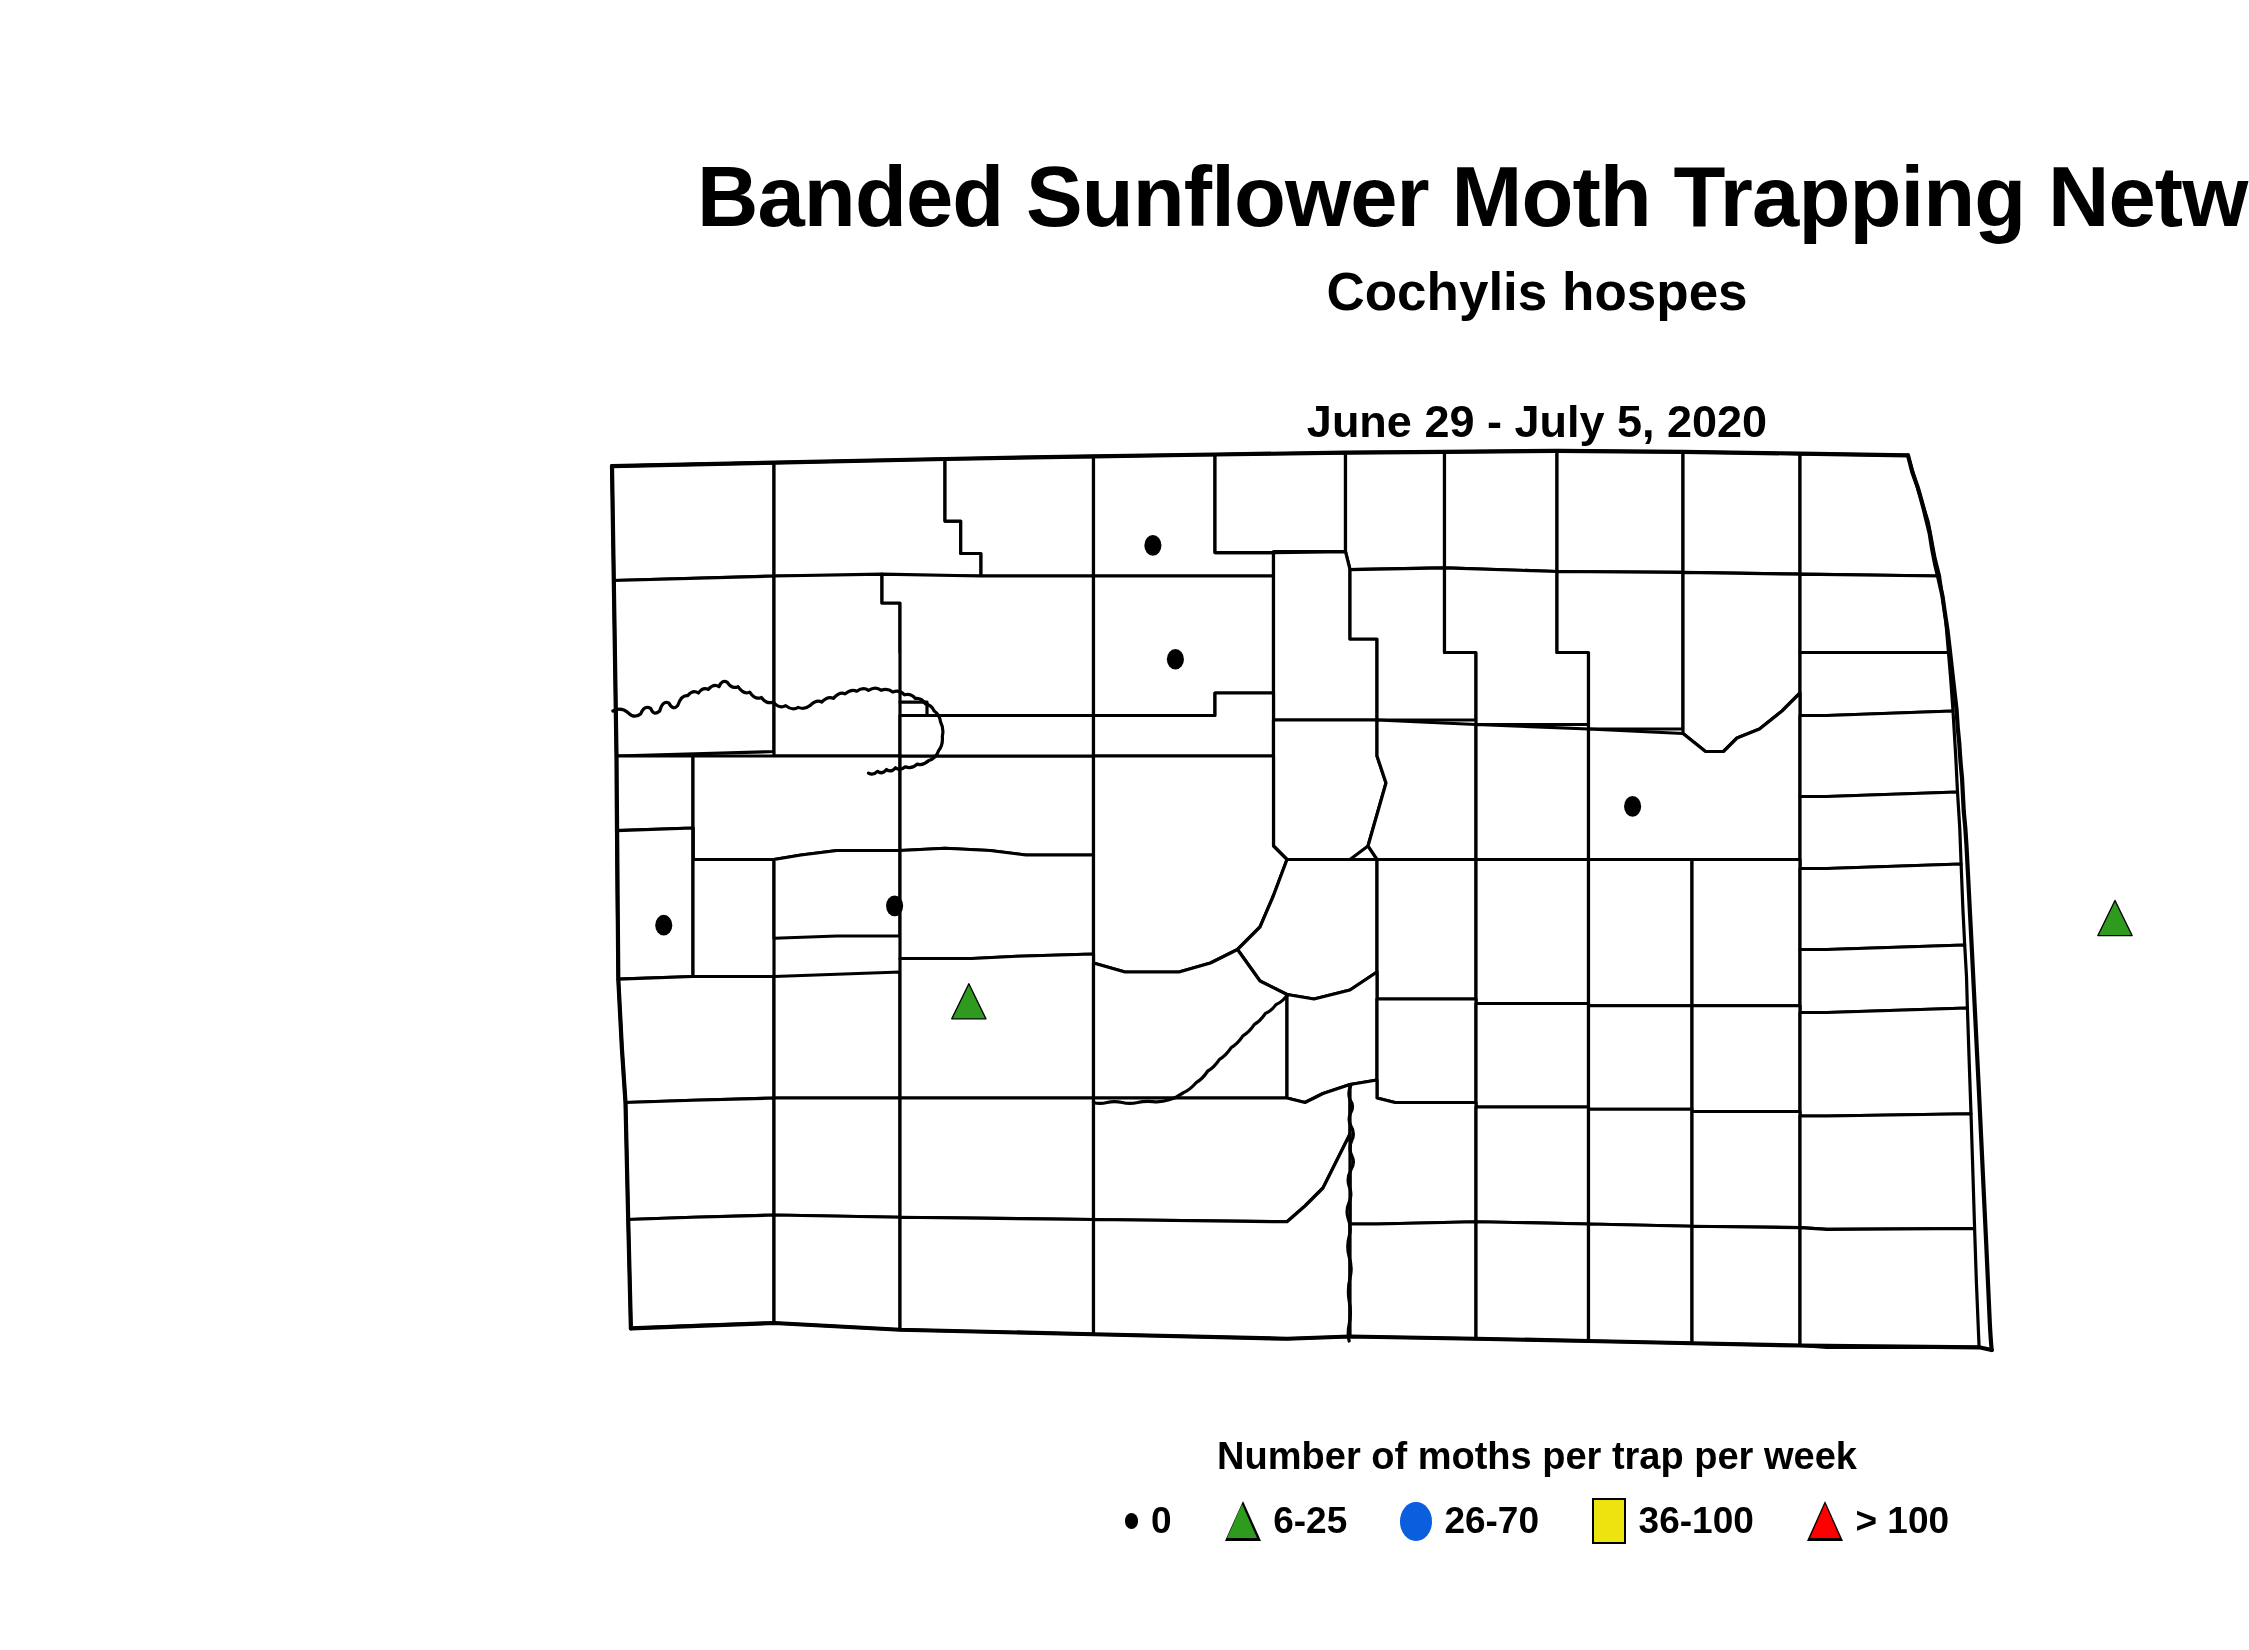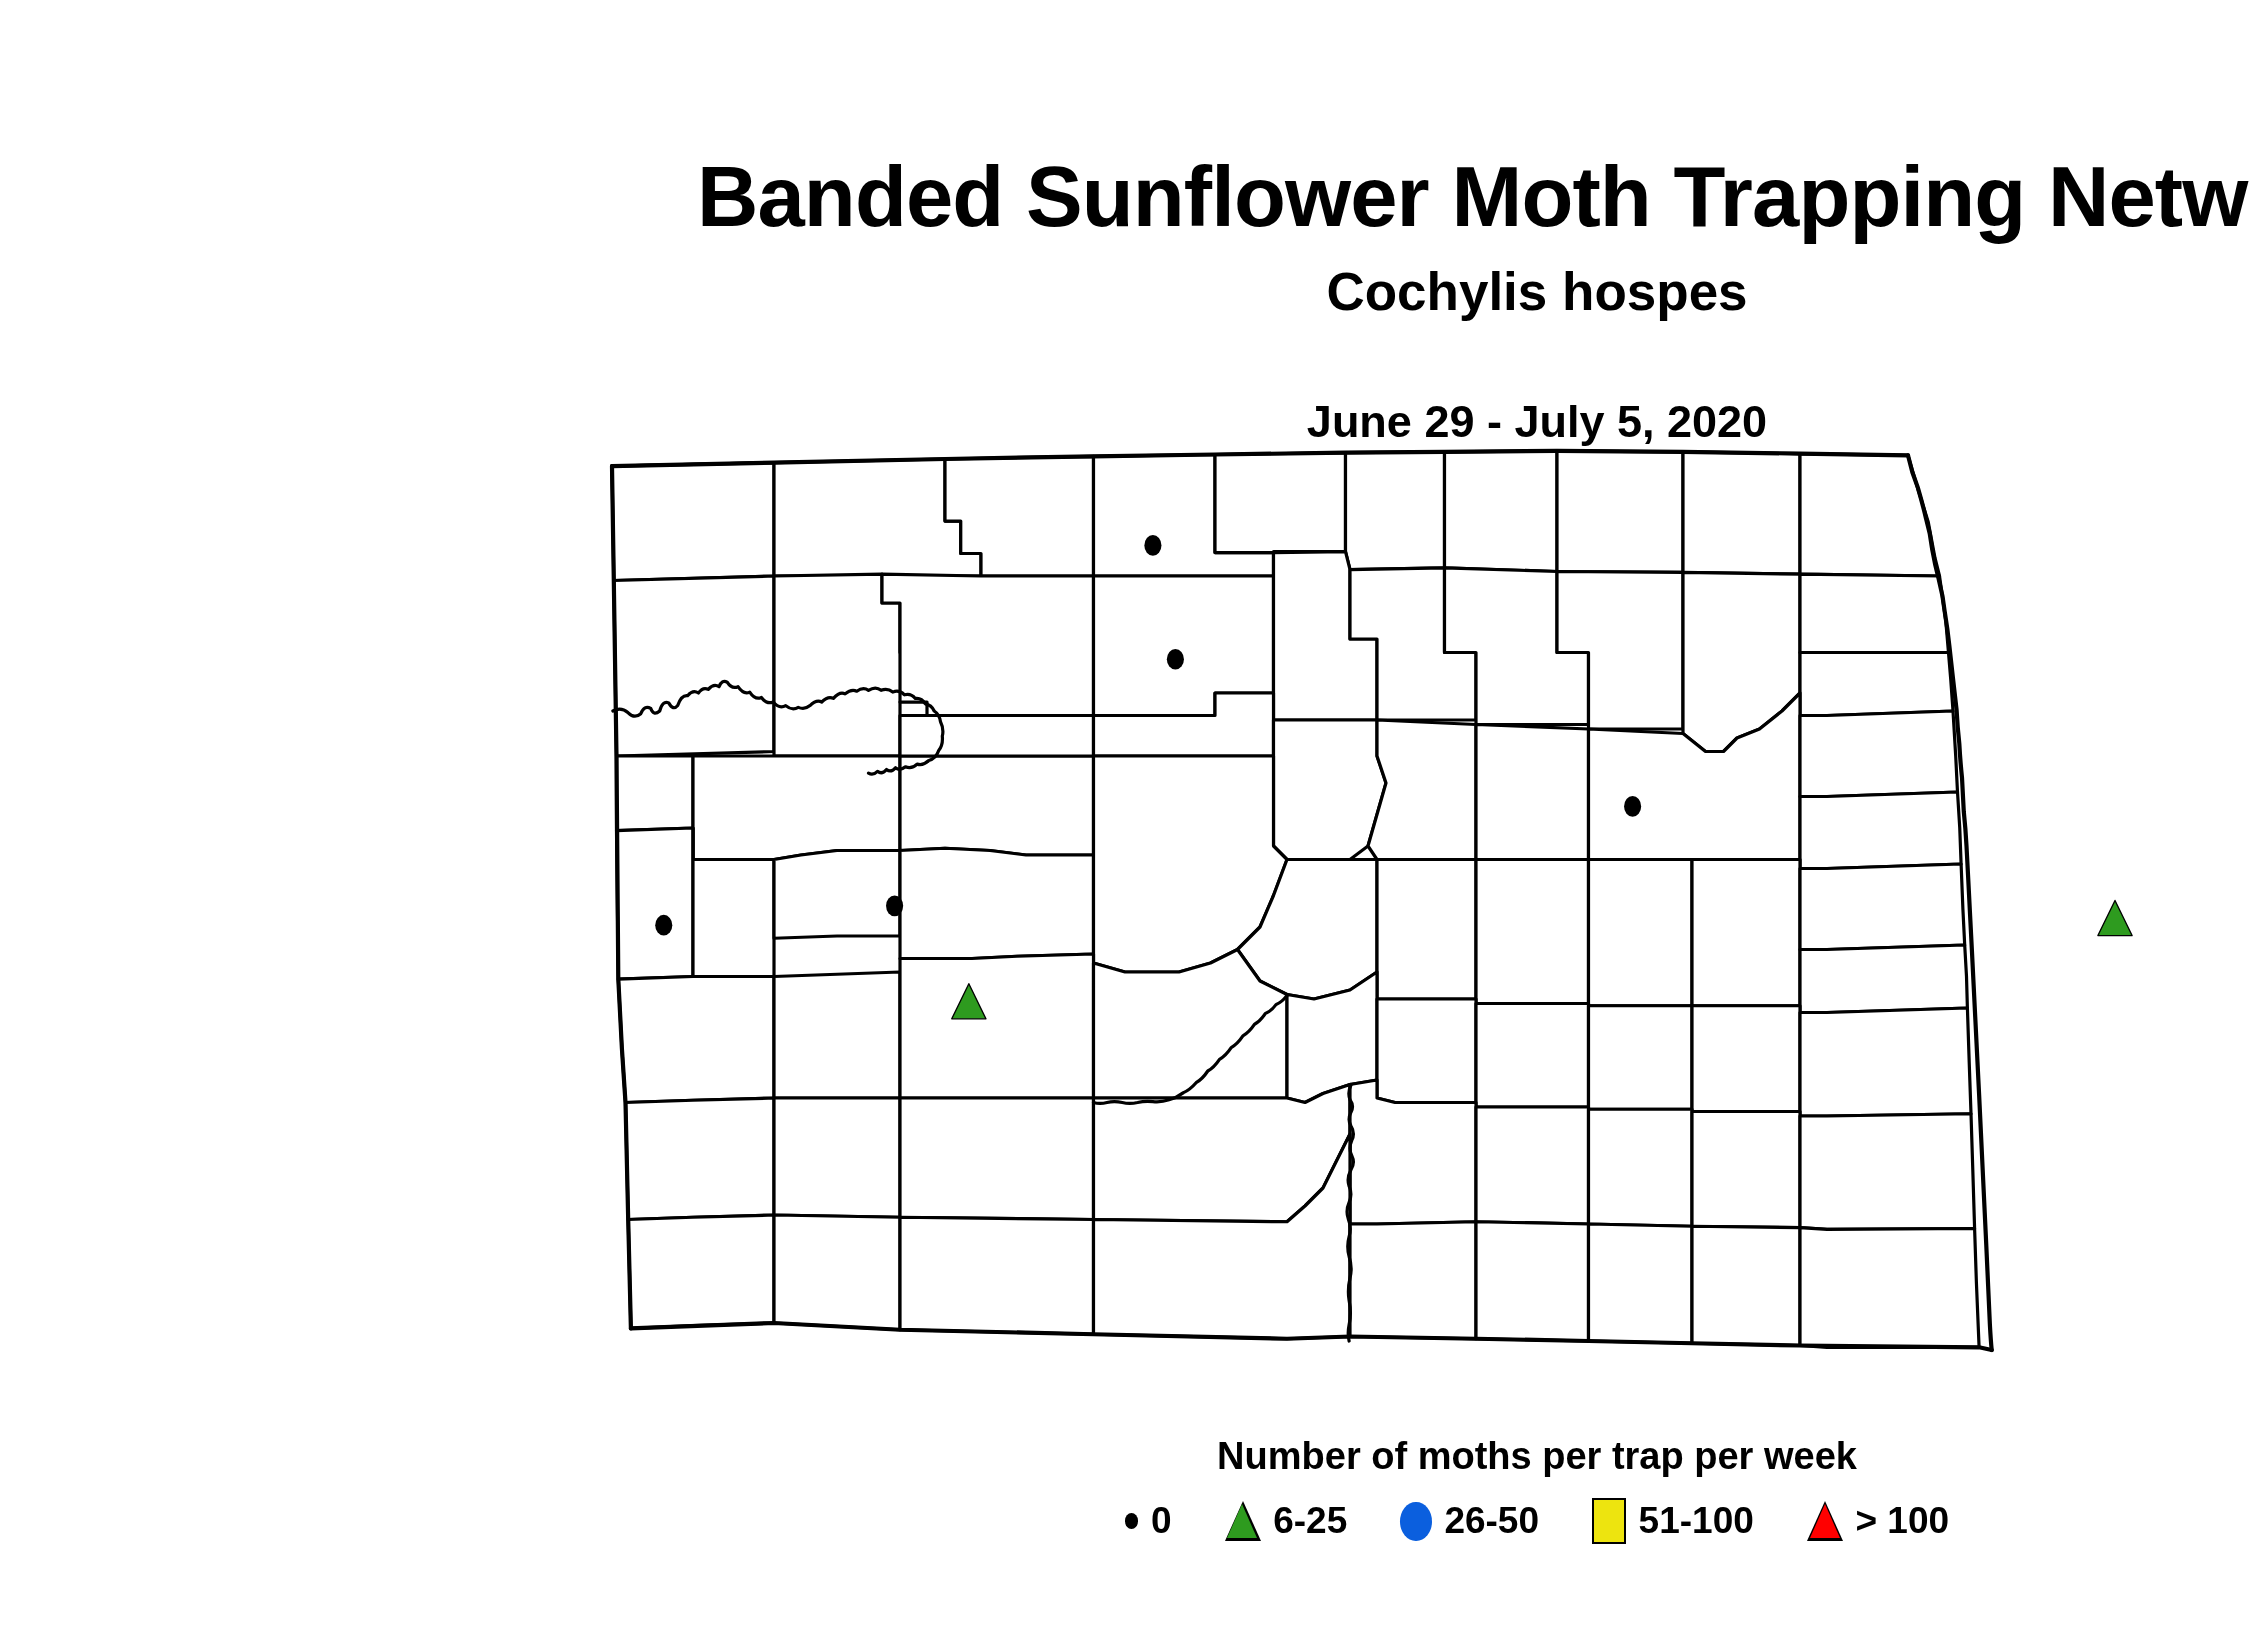--- a/index.html
+++ b/index.html
@@ -204,27 +204,27 @@
     <div class="lg-item">
       <span class="sw sw-tri">
           <i></i>
         </span>
       <span class="lg-lbl">6-25</span>
     </div>
     <div class="lg-gap"></div>
 
     <div class="lg-item">
       <span class="sw sw-cir"></span>
-      <span class="lg-lbl">26-50</span>
+      <span class="lg-lbl">26-70</span>
     </div>
     <div class="lg-gap"></div>
 
     <div class="lg-item">
       <span class="sw sw-sq"></span>
-      <span class="lg-lbl">51-100</span>
+      <span class="lg-lbl">36-100</span>
     </div>
     <div class="lg-gap"></div>
 
     <div class="lg-item">
       <span class="sw sw-tri red">
           <i></i>
         </span>
       <span class="lg-lbl">&gt; 100</span>
     </div>
 

